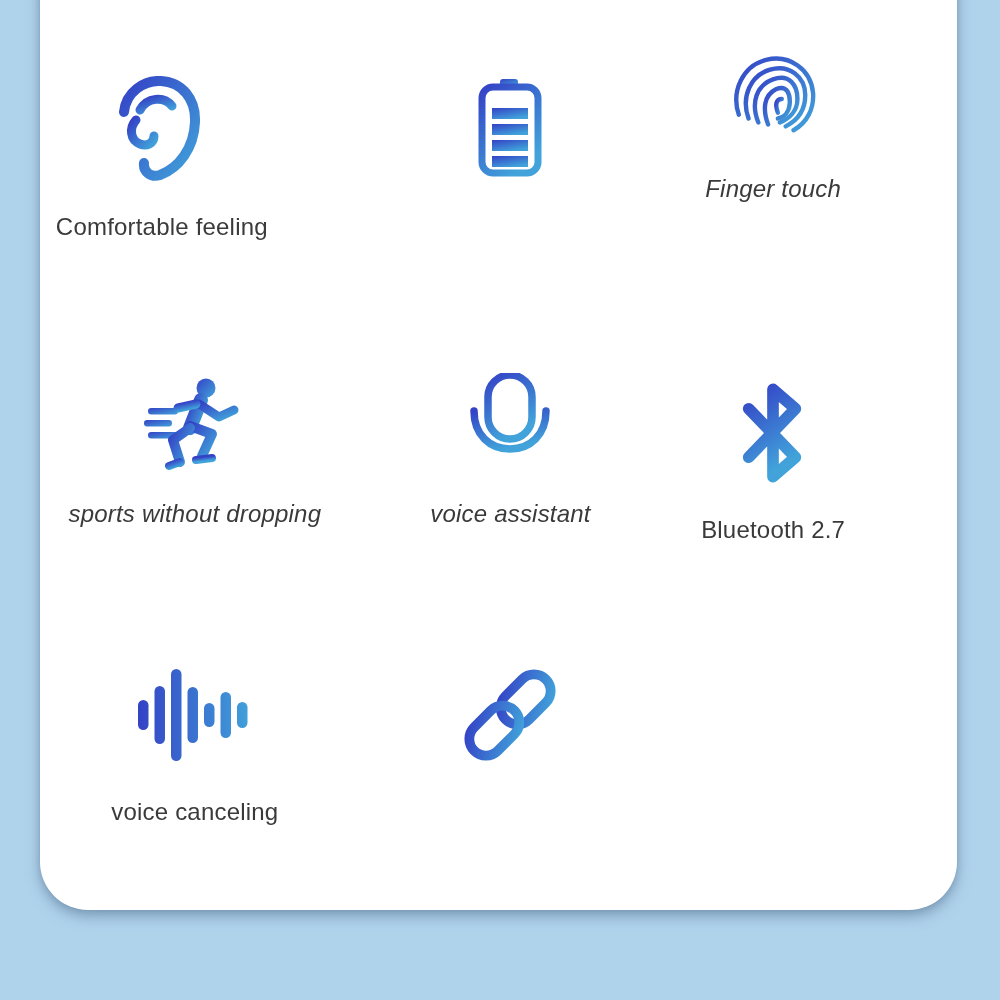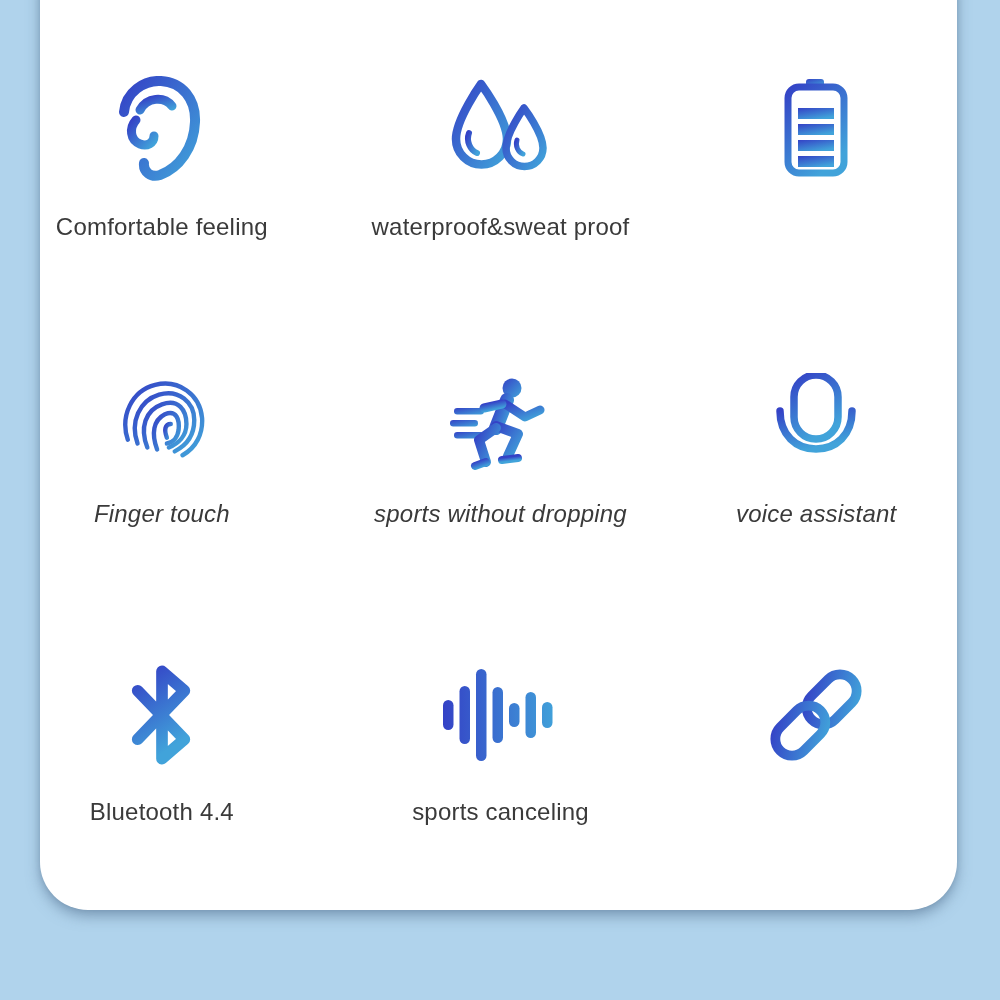--- a/index.html
+++ b/index.html
@@ -61,37 +61,20 @@
           </linearGradient>
             </defs>
           <path d="M10,36 C12,16 30,4 47,5 C68,6 82,23 81,46 C80,72 65,92 46,99 C37,102 29,96 30,87" stroke="url(#g1)" stroke-width="10" stroke-linecap="round"></path>
           <path d="M26,34 C33,21 50,20 58,30" stroke="url(#g1)" stroke-width="9" stroke-linecap="round"></path>
           <path d="M22,44 C15,52 16,64 26,68 C33,71 40,67 40,60" stroke="url(#g1)" stroke-width="9" stroke-linecap="round"></path>
         </svg>
       </div>
       <div class="label">Comfortable feeling</div>
     </div>
 
-    <div class="cell r1 c2">
-      <div class="icon-box">
-        <svg width="105" height="100" viewBox="0 0 105 100" fill="none">
-          <defs>
-              <linearGradient id="g2" x1="0" y1="0" x2="1" y2="1">
-            <stop class="g-start" offset="0" stop-color="#3442c6"></stop>
-                <stop class="g-end" offset="1" stop-color="#41a3da"></stop>
-          </linearGradient>
-            </defs>
-          <path d="M33,6 C33,6 8,41 8,61 A25.5,25.5 0 0 0 59,61 C59,41 33,6 33,6 Z" stroke="url(#g2)" stroke-width="8.5" stroke-linejoin="round"></path>
-          <path d="M76,30 C76,30 58,55 58,70 A18.5,18.5 0 0 0 95,70 C95,55 76,30 76,30 Z" stroke="url(#g2)" stroke-width="7.5" stroke-linejoin="round"></path>
-          <path d="M21,55 C18,63 22,72 29,75" stroke="url(#g2)" stroke-width="6" stroke-linecap="round"></path>
-          <path d="M69,62 C67,68 70,74 75,76" stroke="url(#g2)" stroke-width="5" stroke-linecap="round"></path>
-        </svg>
-      </div>
-      <div class="label">waterproof&amp;sweat proof</div>
-    </div>
 
     <div class="cell r1 c3">
       <div class="icon-box">
         <svg width="64" height="98" viewBox="0 0 64 98" fill="none">
           <defs>
               <linearGradient id="g3" x1="0" y1="0" x2="0.6" y2="1">
             <stop class="g-start" offset="0" stop-color="#3442c6"></stop>
                 <stop class="g-end" offset="1" stop-color="#41a3da"></stop>
           </linearGradient>
             </defs>
@@ -176,42 +159,42 @@
         <svg width="68" height="110" viewBox="0 0 70 112" fill="none">
           <defs>
               <linearGradient id="g7" x1="0" y1="0" x2="0.35" y2="1">
             <stop class="g-start" offset="0" stop-color="#3442c6"></stop>
                 <stop class="g-end" offset="1" stop-color="#41a3da"></stop>
           </linearGradient>
             </defs>
           <path d="M10,31 L58,81 L35,101 L35,11 L58,31 L10,81" stroke="url(#g7)" stroke-width="12" stroke-linecap="round" stroke-linejoin="round"></path>
         </svg>
       </div>
-      <div class="label">Bluetooth 4.4</div>
+      <div class="label">Bluetooth 2.7</div>
     </div>
 
     <div class="cell r3 c2">
       <div class="icon-box">
         <svg width="114" height="96" viewBox="0 0 114 96" fill="none">
           <defs>
               <linearGradient id="g8" x1="0" y1="0" x2="114" y2="0" gradientUnits="userSpaceOnUse">
             <stop class="g-start" offset="0" stop-color="#3442c6"></stop>
                 <stop class="g-end" offset="1" stop-color="#41a3da"></stop>
           </linearGradient>
             </defs>
           <rect x="0" y="33" width="10.5" height="30" rx="5.25" fill="url(#g8)"></rect>
           <rect x="16.5" y="19" width="10.5" height="58" rx="5.25" fill="url(#g8)"></rect>
           <rect x="33" y="2" width="10.5" height="92" rx="5.25" fill="url(#g8)"></rect>
           <rect x="49.5" y="20" width="10.5" height="56" rx="5.25" fill="url(#g8)"></rect>
           <rect x="66" y="36" width="10.5" height="24" rx="5.25" fill="url(#g8)"></rect>
           <rect x="82.5" y="25" width="10.5" height="46" rx="5.25" fill="url(#g8)"></rect>
           <rect x="99" y="35" width="10.5" height="26" rx="5.25" fill="url(#g8)"></rect>
         </svg>
       </div>
-      <div class="label">sports canceling</div>
+      <div class="label">voice canceling</div>
     </div>
 
     <div class="cell r3 c3">
       <div class="icon-box">
         <svg width="98" height="98" viewBox="0 0 100 100" fill="none">
           <defs>
               <linearGradient id="g9" x1="0" y1="0" x2="1" y2="1">
             <stop class="g-start" offset="0" stop-color="#3442c6"></stop>
                 <stop class="g-end" offset="1" stop-color="#41a3da"></stop>
           </linearGradient>

